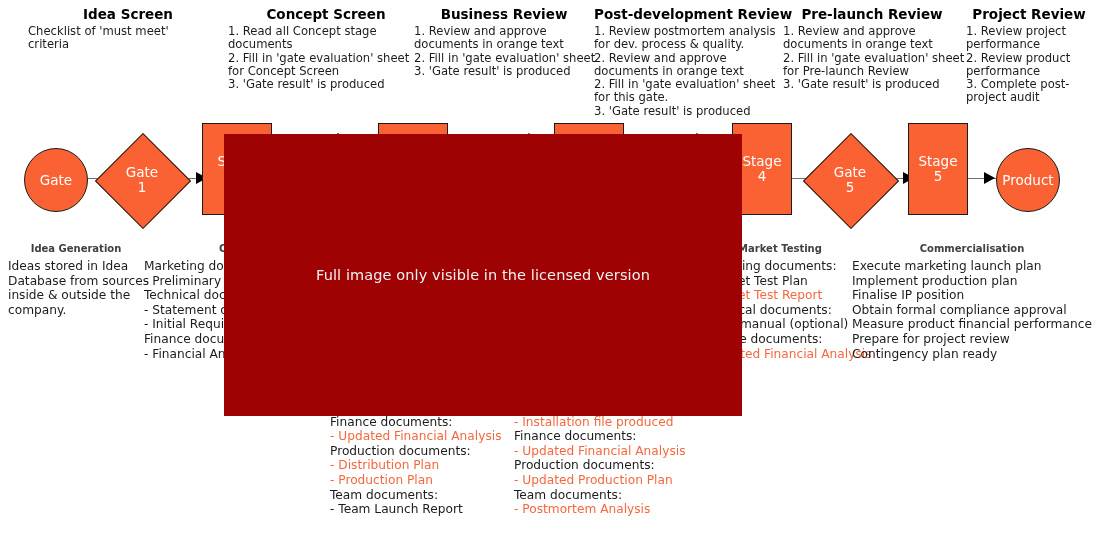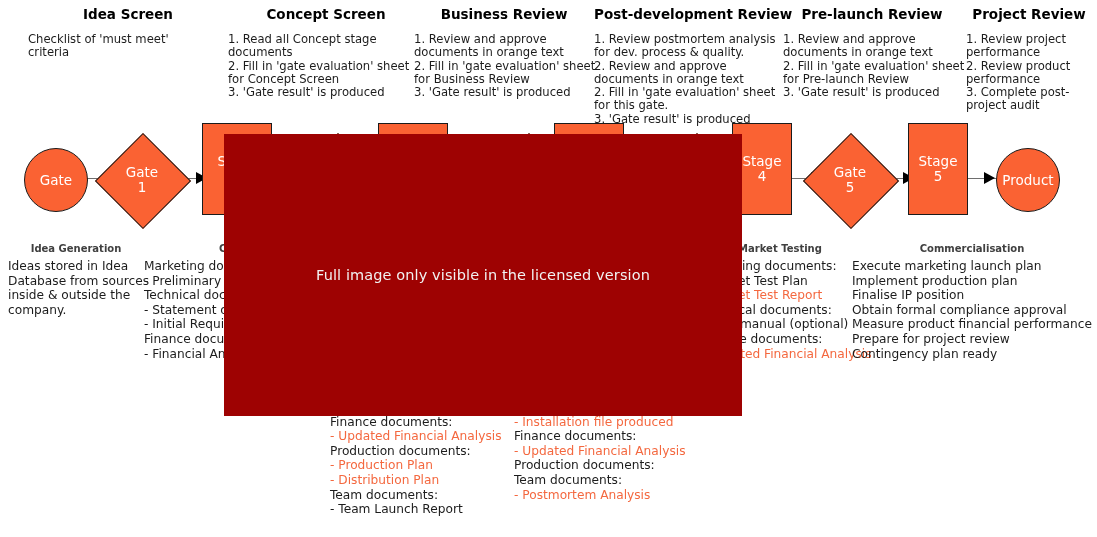--- a/index.html
+++ b/index.html
@@ -29,21 +29,21 @@
     font-size: 13.5px;
     text-align: center;
     line-height: 16px;
     color: #000000;
     white-space: nowrap;
   }
   .gate-body {
     font-size: 11.6px;
     line-height: 13.3px;
     color: #1c1c1c;
-    margin-top: 11px;
+    margin-top: 3px;
   }
   .gate-body div { white-space: nowrap; }
 
   
   .flow-shape {
     position: absolute;
     color: #ffffff;
     font-size: 13.5px;
     line-height: 15px;
     text-align: center;
@@ -164,21 +164,20 @@
         <div data-name="text-line">3. 'Gate result' is produced</div>
       </div>
   </div>
 
   <div class="gate-col" style="left:414px; width:180px;" data-name="gate-header-business-review">
     <div class="gate-title" data-name="gate-title">Business Review</div>
     <div class="gate-body" data-name="gate-body">
         <div data-name="text-line">1. Review and approve</div>
         <div data-name="text-line">documents in orange text</div>
         <div data-name="text-line">2. Fill in 'gate evaluation' sheet</div>
-        <div data-name="text-line">for Business Review</div>
         <div data-name="text-line">3. 'Gate result' is produced</div>
       </div>
   </div>
 
   <div class="gate-col" style="left:594px; width:184px;" data-name="gate-header-post-development-review">
     <div class="gate-title" data-name="gate-title">Post-development Review</div>
     <div class="gate-body" data-name="gate-body">
         <div data-name="text-line">1. Review postmortem analysis</div>
         <div data-name="text-line">for dev. process &amp; quality.</div>
         <div data-name="text-line">2. Review and approve</div>
@@ -390,34 +389,35 @@
   <style>
     [data-name^="stage-desc-"] { top: 240px; }
   </style>
 
   <div class="stage-col" style="left:330px; top:400px; width:190px;" data-name="lower-docs-development">
     <div class="stage-body" style="margin-top:0;" data-name="lower-doc-list">
         <div data-name="document-line">Management Plan)</div>
         <div data-name="document-line">Finance documents:</div>
         <div data-name="document-line-required" class="doc-orange">- Updated Financial Analysis</div>
         <div data-name="document-line">Production documents:</div>
+        <div data-name="document-line-required" class="doc-orange">- Distribution Plan</div>
         <div data-name="document-line-required" class="doc-orange">- Production Plan</div>
-        <div data-name="document-line-required" class="doc-orange">- Distribution Plan</div>
         <div data-name="document-line">Team documents:</div>
         <div data-name="document-line">- Team Launch Report</div>
       </div>
   </div>
 
   <div class="stage-col" style="left:514px; top:400px; width:210px;" data-name="lower-docs-testing">
     <div class="stage-body" style="margin-top:0;" data-name="lower-doc-list">
         <div data-name="document-line">- User help files</div>
         <div data-name="document-line-required" class="doc-orange">- Installation file produced</div>
         <div data-name="document-line">Finance documents:</div>
         <div data-name="document-line-required" class="doc-orange">- Updated Financial Analysis</div>
         <div data-name="document-line">Production documents:</div>
+        <div data-name="document-line-required" class="doc-orange">- Updated Production Plan</div>
         <div data-name="document-line">Team documents:</div>
         <div data-name="document-line-required" class="doc-orange">- Postmortem Analysis</div>
       </div>
   </div>
 
   <div id="licence-overlay" data-name="licence-watermark-overlay">
     <div class="ov-text" data-name="licence-overlay-message">Full image only visible in the licensed version</div>
   </div>
 
 </div>

